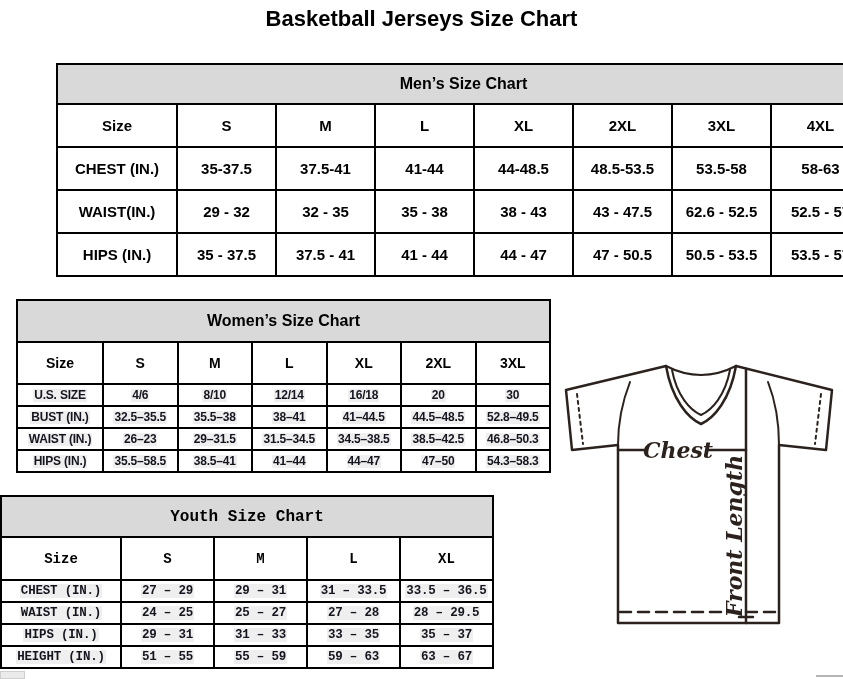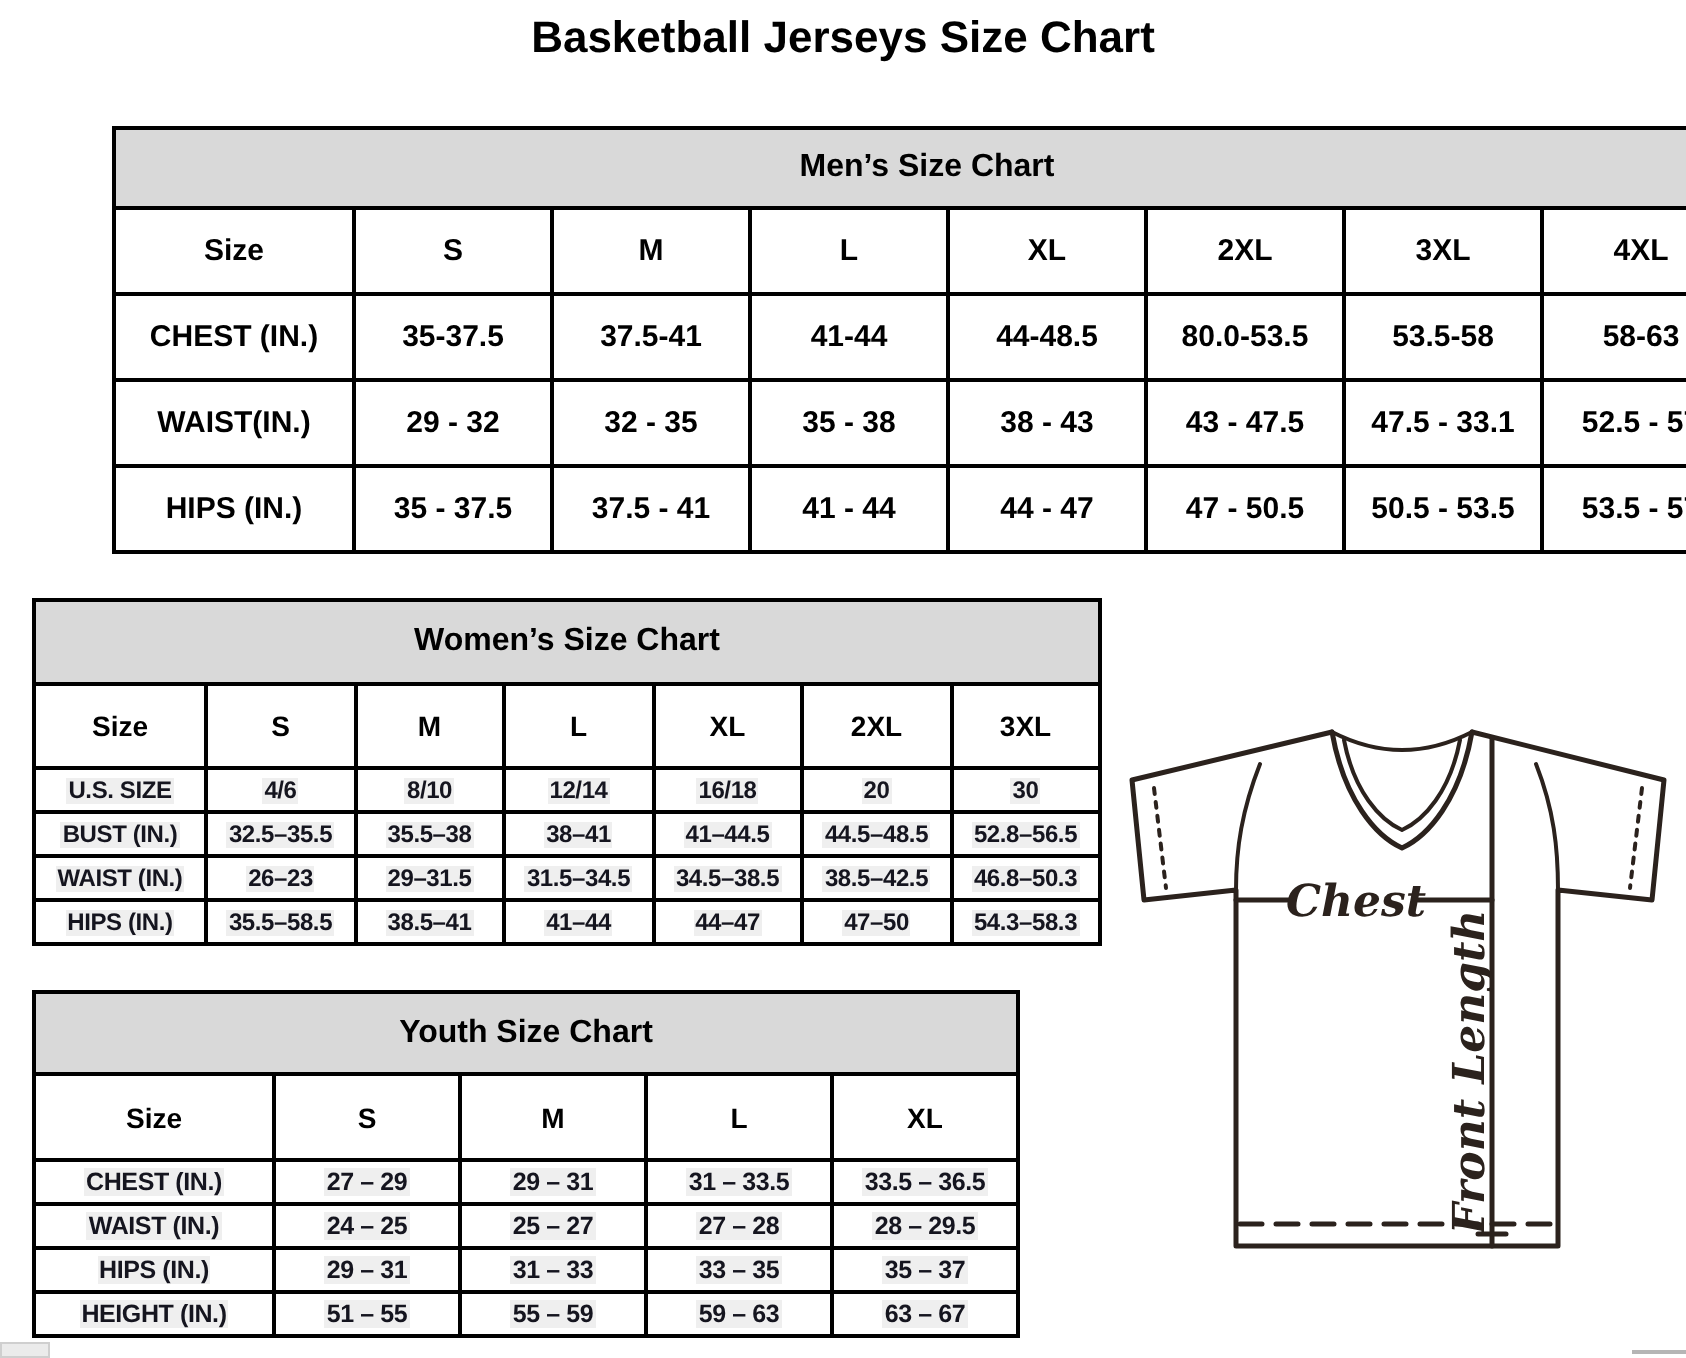--- a/index.html
+++ b/index.html
@@ -28,21 +28,21 @@
   #mens-table  { left:14px; top:63px;  width:815px;margin-left:42px; }
   #mens-table .title-row        { height:40px; }
   #mens-table .col-header-row th{ height:43px; font-size:15px; }
   #mens-table tbody tr          { height:43px; font-size:15px; }
 
   #womens-table { left:16px; top:299px; width:535px; }
   #womens-table .title-row        { height:42px; }
   #womens-table .col-header-row th{ height:42px; font-size:14px; }
   #womens-table tbody tr          { height:22px; font-size:12px; }
 
-  #youth-table { left:16px; top:495px; width:494px; }
+  #youth-table { left:0; top:495px; width:494px;font-family:Liberation Mono, monospace; }
   #youth-table .title-row        { height:41px; }
   #youth-table .col-header-row th{ height:43px; font-size:14px; }
   #youth-table tbody tr          { height:22px; font-size:12.5px; }
 
   .hl-values tbody { letter-spacing:-0.2px; }
   .hl-values tbody .v {
     background:#efefef; padding:0 1px; display:inline-block; line-height:1.15; color:#15151f;
   }
 
   .jersey-diagram { position:absolute; left:556px; top:360px; }
@@ -87,32 +87,32 @@
           <th>4XL</th>
         </tr>
     </thead>
     <tbody>
         <tr>
           <th><span class="v">CHEST (IN.)</span></th>
           <td><span class="v">35-37.5</span></td>
           <td><span class="v">37.5-41</span></td>
           <td><span class="v">41-44</span></td>
           <td><span class="v">44-48.5</span></td>
-          <td><span class="v">80.0-53.5</span></td>
+          <td><span class="v">48.5-53.5</span></td>
           <td><span class="v">53.5-58</span></td>
           <td><span class="v">58-63</span></td>
         </tr>
         <tr>
           <th><span class="v">WAIST(IN.)</span></th>
           <td><span class="v">29 - 32</span></td>
           <td><span class="v">32 - 35</span></td>
           <td><span class="v">35 - 38</span></td>
           <td><span class="v">38 - 43</span></td>
           <td><span class="v">43 - 47.5</span></td>
-          <td><span class="v">47.5 - 33.1</span></td>
+          <td><span class="v">62.6 - 52.5</span></td>
           <td><span class="v">52.5 - 57</span></td>
         </tr>
         <tr>
           <th><span class="v">HIPS (IN.)</span></th>
           <td><span class="v">35 - 37.5</span></td>
           <td><span class="v">37.5 - 41</span></td>
           <td><span class="v">41 - 44</span></td>
           <td><span class="v">44 - 47</span></td>
           <td><span class="v">47 - 50.5</span></td>
           <td><span class="v">50.5 - 53.5</span></td>
@@ -155,21 +155,21 @@
           <td><span class="v">20</span></td>
           <td><span class="v">30</span></td>
         </tr>
         <tr>
           <th><span class="v">BUST (IN.)</span></th>
           <td><span class="v">32.5–35.5</span></td>
           <td><span class="v">35.5–38</span></td>
           <td><span class="v">38–41</span></td>
           <td><span class="v">41–44.5</span></td>
           <td><span class="v">44.5–48.5</span></td>
-          <td><span class="v">52.8–56.5</span></td>
+          <td><span class="v">52.8–49.5</span></td>
         </tr>
         <tr>
           <th><span class="v">WAIST (IN.)</span></th>
           <td><span class="v">26–23</span></td>
           <td><span class="v">29–31.5</span></td>
           <td><span class="v">31.5–34.5</span></td>
           <td><span class="v">34.5–38.5</span></td>
           <td><span class="v">38.5–42.5</span></td>
           <td><span class="v">46.8–50.3</span></td>
         </tr>

